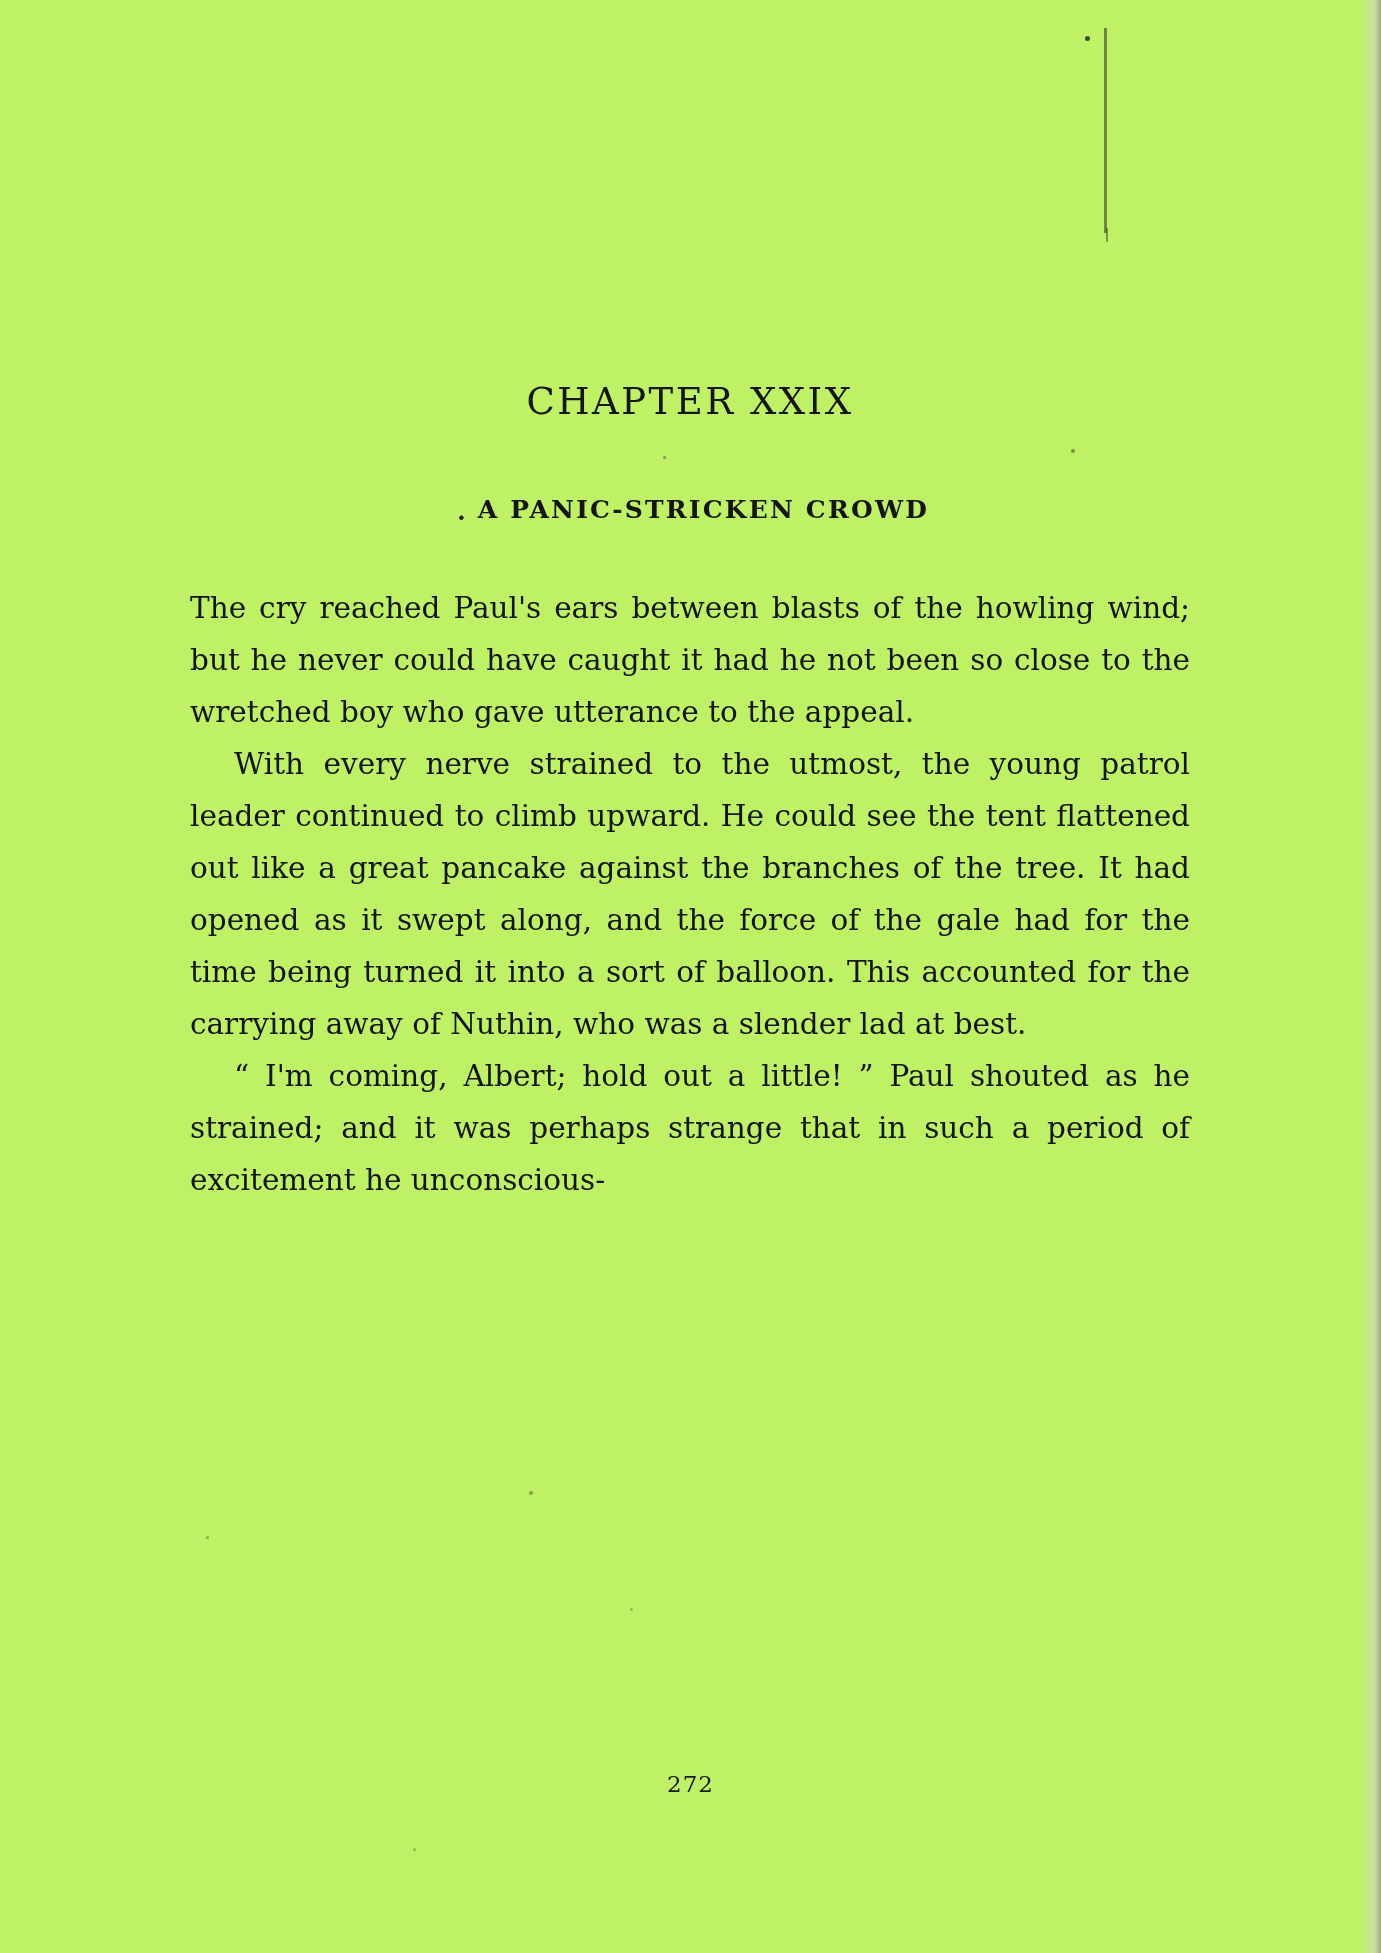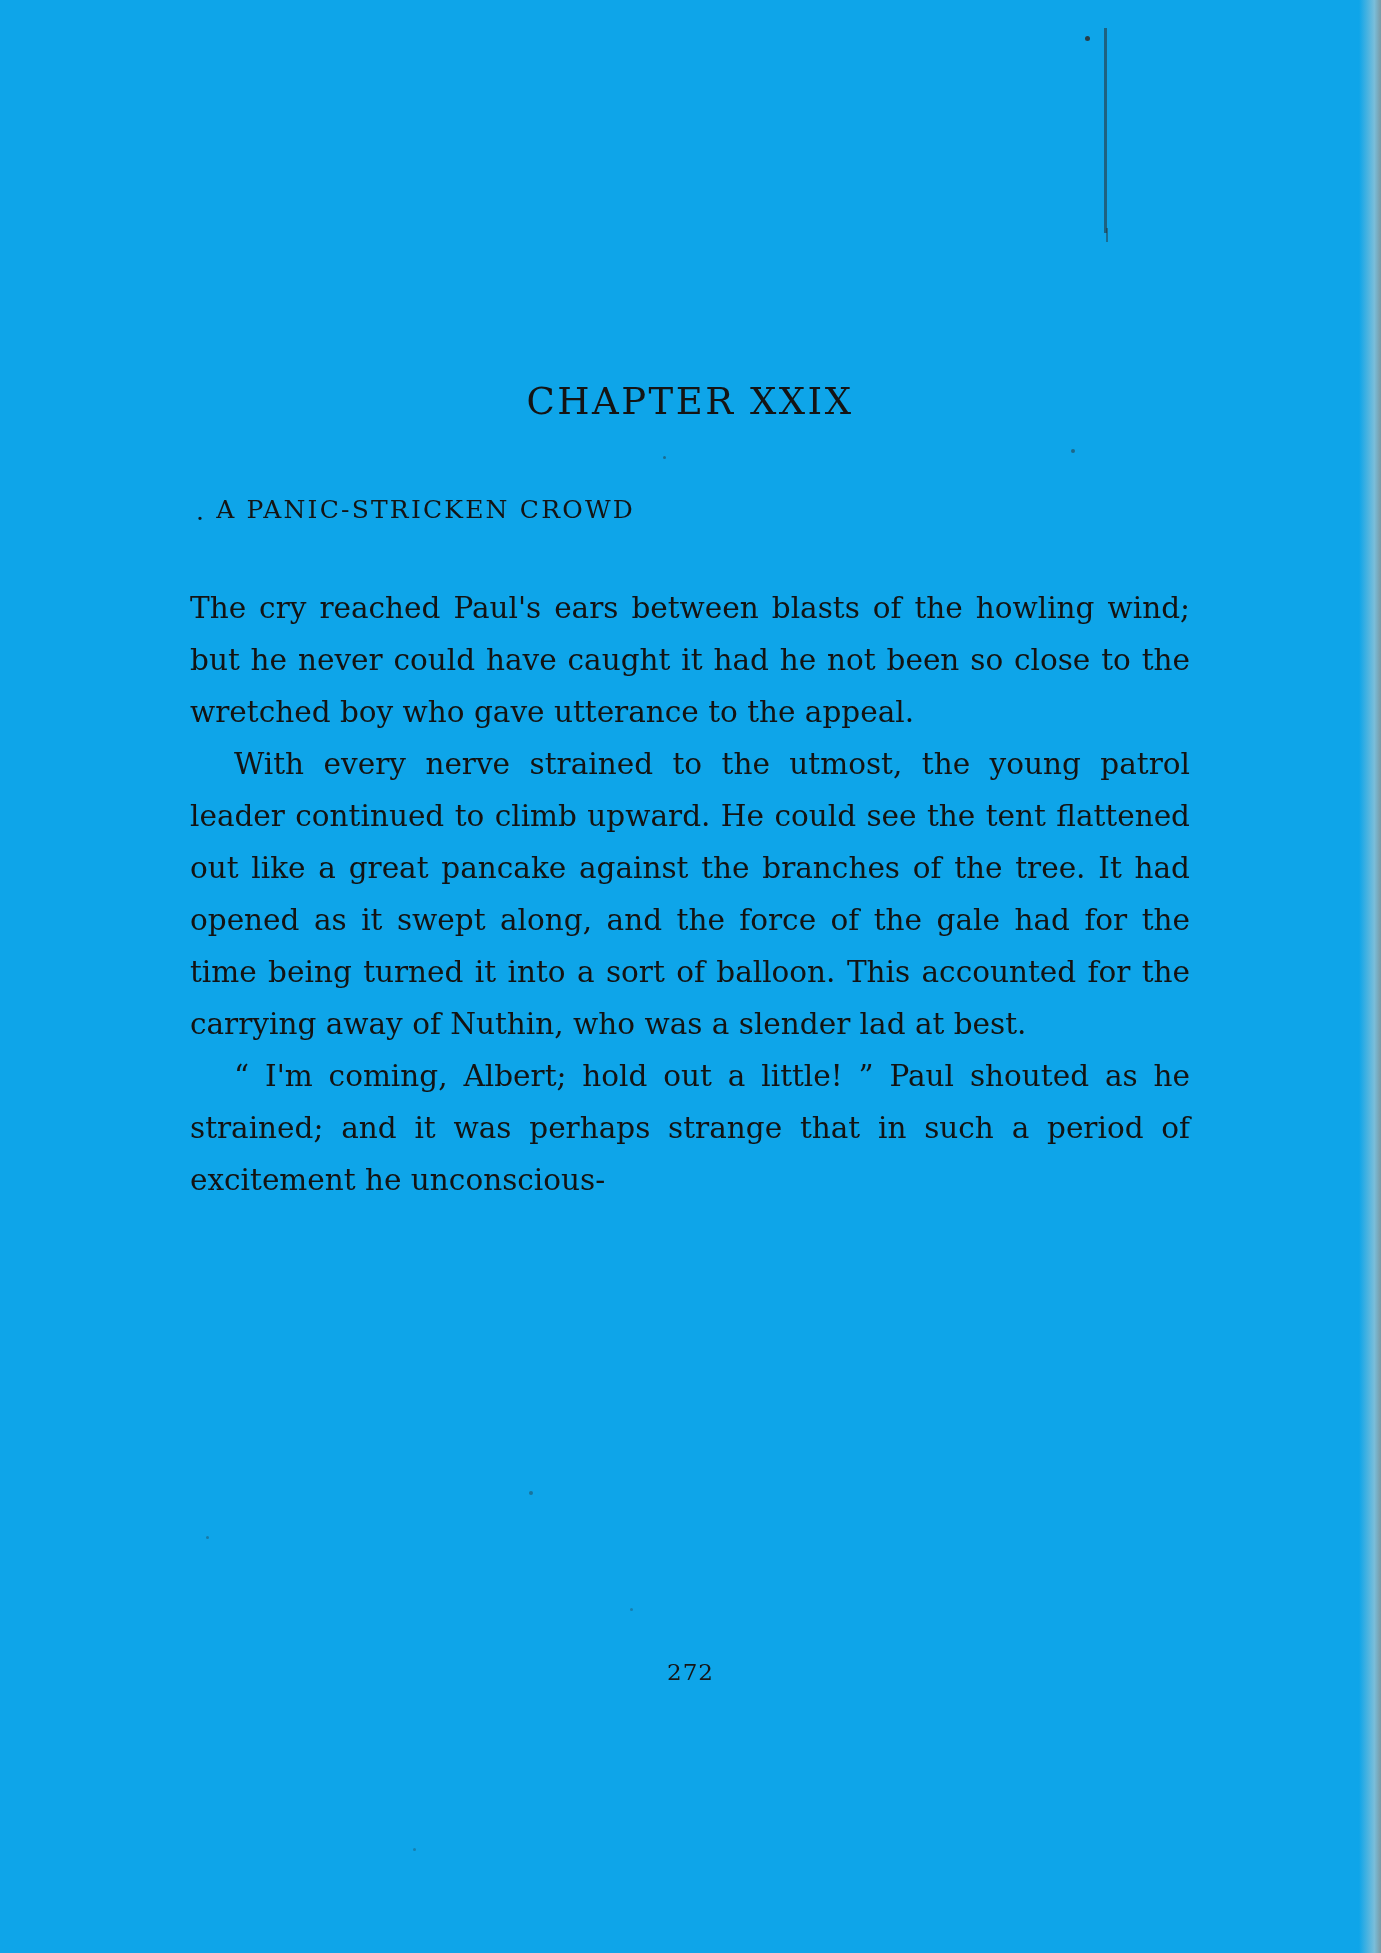--- a/index.html
+++ b/index.html
@@ -13,21 +13,21 @@
     position: relative;
     overflow: hidden;
     font-family: "DejaVu Serif", serif;
     color: #111111;
   }
 
   
   .page {
     position: absolute;
     inset: 0;
-    background: #0ea5e9;
+    background: #bef264;
   }
   .scan-edge-right {
     position: absolute;
     top: 0;
     right: 0;
     width: 22px;
     height: 100%;
     background: linear-gradient(to right, rgba(255,255,255,0) 0%, rgba(210,210,205,0.55) 70%, rgba(150,150,145,0.8) 100%);
   }
   .scan-mark {
@@ -55,23 +55,24 @@
     text-align: center;
     font-family: "DejaVu Serif", serif;
     font-size: 37px;
     letter-spacing: 2.5px;
     font-weight: 400;
     margin: 0 0 72px 0;
     color: #141414;
   }
 
   .chapter-subtitle {
+    text-align: center;
     font-size: 25px;
     letter-spacing: 2.2px;
-    font-weight: 400;
+    font-weight: 700;
     margin: 0 0 56px 0;
     color: #141414;
     padding-left: 6px;
   }
   .subtitle-dot {
     display: inline-block;
     margin-right: 10px;
     font-size: 25px;
     vertical-align: middle;
   }
@@ -91,21 +92,21 @@
   }
   .smallcaps {
     font-variant: small-caps;
     letter-spacing: 0.5px;
   }
 
   .folio {
     position: absolute;
     left: 0;
     right: 0;
-    top: 1659px;
+    top: 1771px;
     text-align: center;
     font-size: 23px;
     letter-spacing: 1px;
     color: #161616;
   }
 </style>
 </head>
 <body>
 
 <div class="page">

